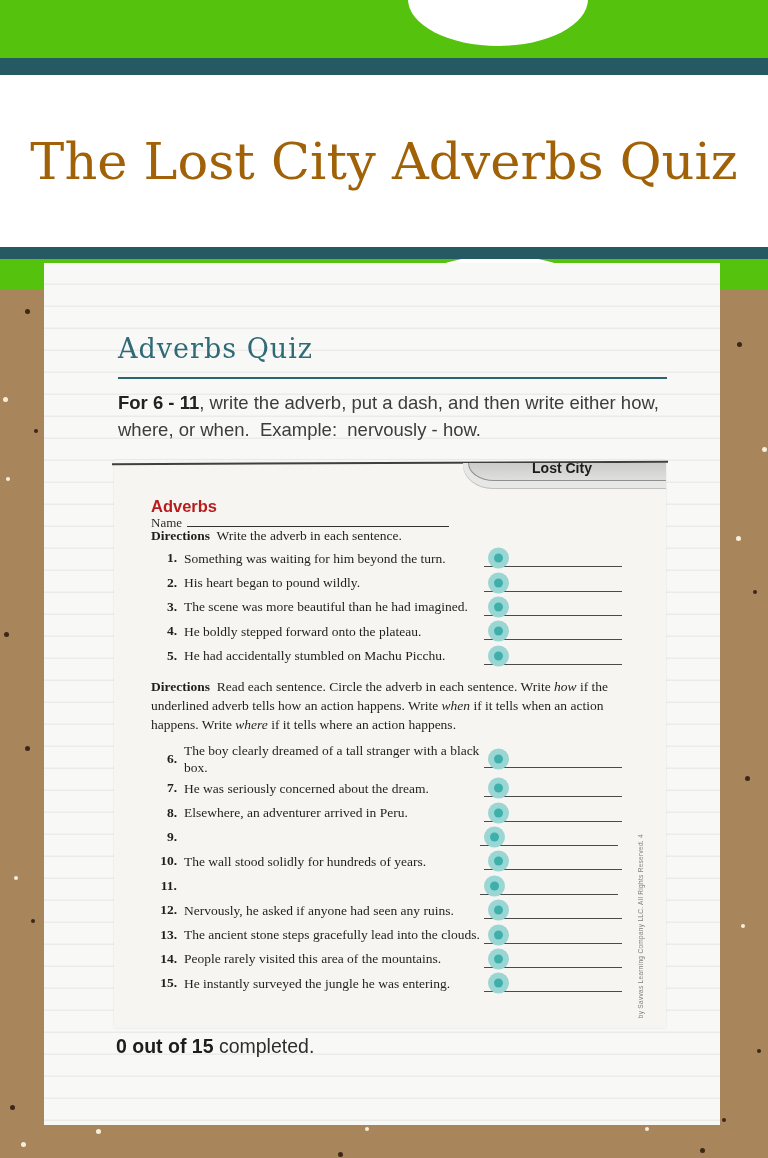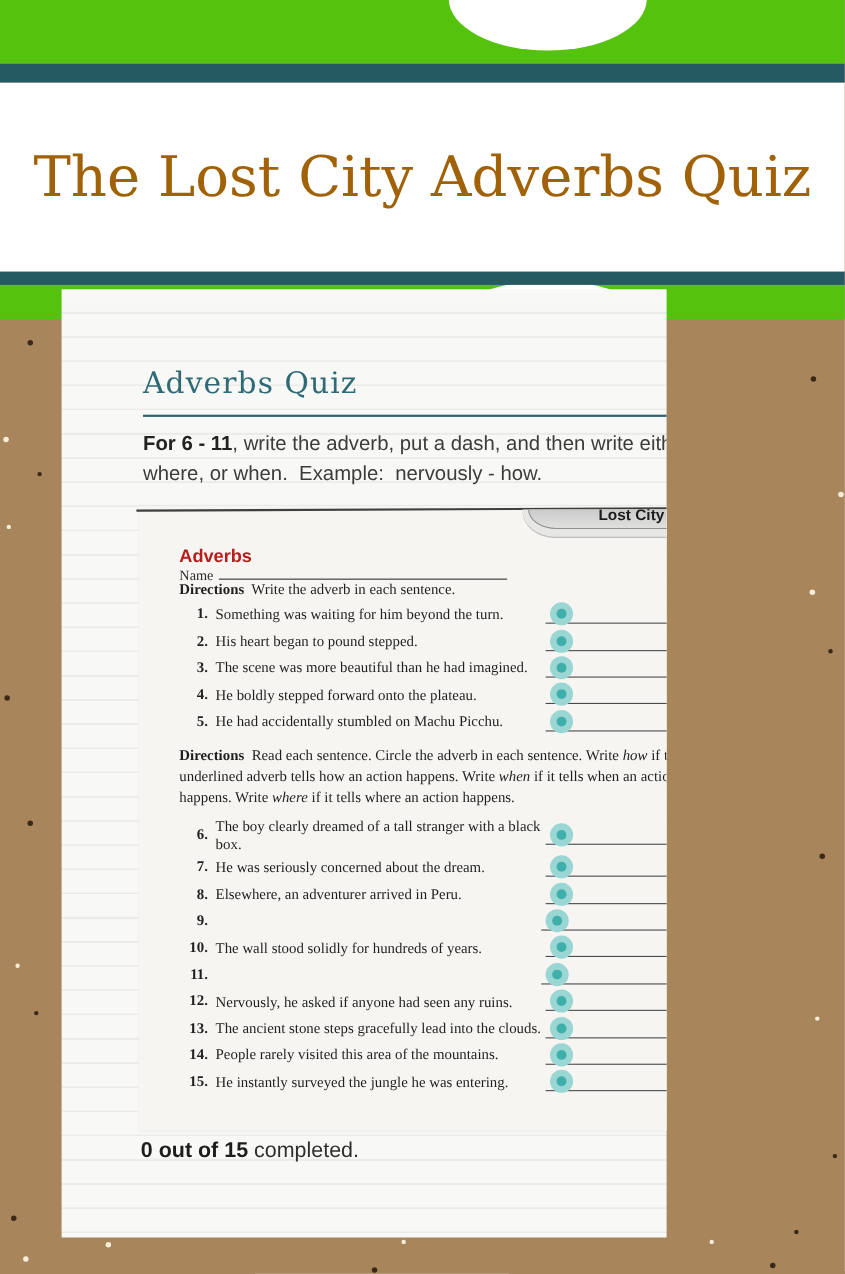--- a/index.html
+++ b/index.html
@@ -15,21 +15,21 @@
   .page-title{margin:0;font-family:"DejaVu Serif",serif;font-weight:400;font-size:51px;color:#a16207;
               letter-spacing:0px;white-space:nowrap;}
   .teal-band-2{position:absolute;left:0;top:247px;width:768px;height:12px;background:#265a63;z-index:4;}
   .green-strip{position:absolute;left:0;top:259px;width:768px;height:31px;background:#55c30d;z-index:1;}
   .oval-mid{position:absolute;left:405px;top:255px;width:190px;height:90px;background:#ffffff;border-radius:50%;z-index:2;}
 
   
   .dot{position:absolute;border-radius:50%;z-index:1;}
 
   
-  .paper{position:absolute;left:56px;top:263px;width:550px;height:862px;z-index:3;overflow:hidden;
+  .paper{position:absolute;left:44px;top:263px;width:676px;height:862px;z-index:3;overflow:hidden;
          background:repeating-linear-gradient(to bottom,#f8f8f6 0px,#f8f8f6 20px,#ebebe9 21px,#ebebe9 22px);}
   .quiz-heading{margin:70px 0 0 74px;font-family:"DejaVu Serif",serif;font-weight:400;font-size:27px;
                 color:#2f6b76;letter-spacing:1px;}
   .divider{margin:13px 0 0 74px;width:549px;height:0;border-top:2px solid #2d6470;}
   .instructions{margin:11px 0 0 74px;width:560px;font-size:18.5px;line-height:26.5px;color:#3c3c3c;
                 white-space:pre-wrap;}
   .instructions b{color:#222222;font-weight:800;}
 
   
   .worksheet{position:relative;margin:17px 0 0 70px;width:552px;height:568px;background:#f6f5f2;
@@ -123,21 +123,21 @@
     <span class="ws-answer">
       <span class="ws-ansline"></span>
       <span class="ws-circle">
                 <span class="ws-circle-inner"></span>
               </span>
     </span>
   </div>
 
   <div class="ws-row">
     <span class="ws-num">2.</span>
-    <span class="ws-text">His heart began to pound stepped.</span>
+    <span class="ws-text">His heart began to pound wildly.</span>
     <span class="ws-answer">
       <span class="ws-ansline"></span>
       <span class="ws-circle">
                 <span class="ws-circle-inner"></span>
               </span>
     </span>
   </div>
 
   <div class="ws-row">
     <span class="ws-num">3.</span>

